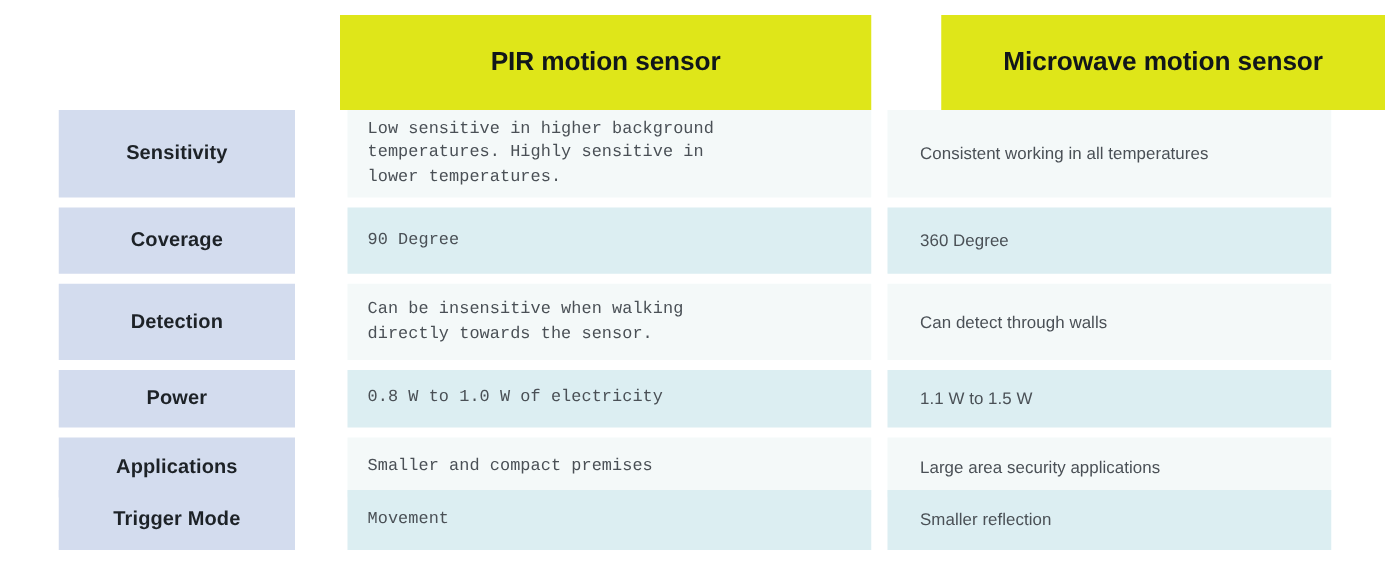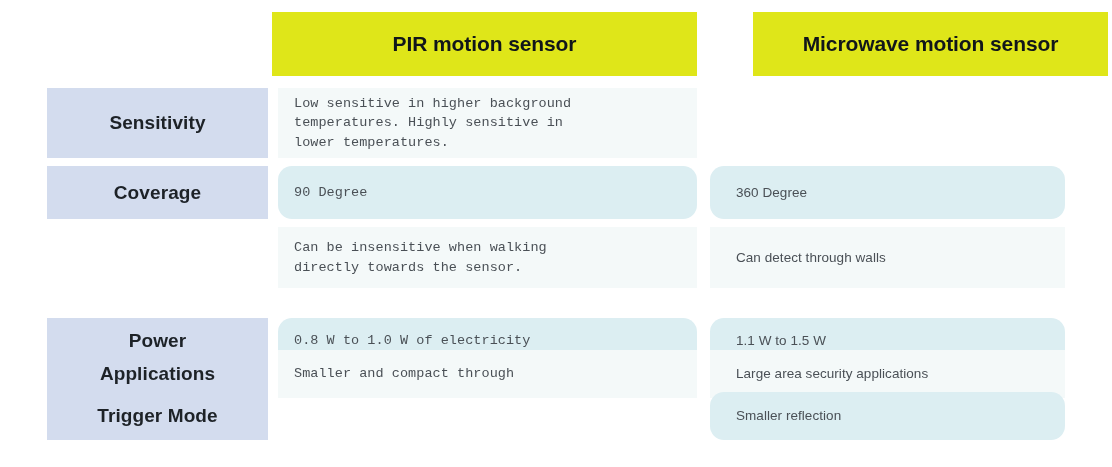--- a/index.html
+++ b/index.html
@@ -32,21 +32,21 @@
   .header-spacer {
     position: absolute;
     left: 47px;
     top: 0;
     width: 221px;
     height: 60px;
   }
   .header-cell {
     position: absolute;
     top: 0;
-    height: 64px;
+    height: 76px;
     background: #dfe619;
     display: flex;
     align-items: center;
     justify-content: center;
     color: #11161a;
     font-size: 21px;
     font-weight: bold;
     letter-spacing: -0.1px;
     box-sizing: border-box;
     padding: 0 10px;
@@ -59,27 +59,27 @@
   .table-row {
     position: absolute;
     left: 0;
     width: 1112px;
   }
 
   .row-label {
     position: absolute;
     left: 47px;
     top: 0;
-    width: 221px;
+    width: 189px;
     height: 100%;
     background: #d3dcee;
     display: flex;
     align-items: center;
     justify-content: center;
-    font-size: 19px;
+    font-size: 16px;
     font-weight: bold;
     color: #1d2227;
     letter-spacing: 0.1px;
     box-sizing: border-box;
     padding: 0 8px;
     text-align: center;
   }
 
   .row-cell {
     position: absolute;
@@ -101,21 +101,21 @@
     font-family: Liberation Mono, monospace;
   }
   .row-cell.col-2 {
     left: 710px;
     width: 355px;
     padding-left: 26px;
     padding-right: 14px;
   }
 
   .tint-a .row-cell { background: #f4f9f9; }
-  .tint-b .row-cell { background: #dceef2; border-radius: 14px; }
+  .tint-b .row-cell { background: #dceef2; }
 
   .cell-text {
     display: block;
     white-space: pre-line;
   }
 </style>
 </head>
 <body>
 
 <div class="comparison-table">
@@ -127,58 +127,65 @@
   </div>
 
   <div id="rows-container">
       <div class="table-row tint-a" style="top: 88px; height: 70px;">
         <div class="row-label">Sensitivity</div>
         <div class="row-cell col-1">
           <span class="cell-text">Low sensitive in higher background
 temperatures. Highly sensitive in
 lower temperatures.</span>
         </div>
+        <div class="row-cell col-2">
+          <span class="cell-text">Consistent working in all temperatures</span>
+        </div>
       </div>
       <div class="table-row tint-b" style="top: 166px; height: 53px; padding-left: 13px;">
         <div class="row-label">Coverage</div>
         <div class="row-cell col-1">
           <span class="cell-text">90 Degree</span>
         </div>
         <div class="row-cell col-2">
           <span class="cell-text">360 Degree</span>
         </div>
       </div>
       <div class="table-row tint-a" style="top: 227px; height: 61px;">
+        <div class="row-label">Detection</div>
         <div class="row-cell col-1">
           <span class="cell-text">Can be insensitive when walking
 directly towards the sensor.</span>
         </div>
         <div class="row-cell col-2">
           <span class="cell-text">Can detect through walls</span>
         </div>
       </div>
-      <div class="table-row tint-b" style="top: 296px; height: 46px; margin-top: 22px;">
+      <div class="table-row tint-b" style="top: 296px; height: 46px;">
         <div class="row-label">Power</div>
         <div class="row-cell col-1">
           <span class="cell-text">0.8 W to 1.0 W of electricity</span>
         </div>
         <div class="row-cell col-2">
           <span class="cell-text">1.1 W to 1.5 W</span>
         </div>
       </div>
       <div class="table-row tint-a" style="top: 350px; height: 48px;">
         <div class="row-label">Applications</div>
         <div class="row-cell col-1">
-          <span class="cell-text">Smaller and compact through</span>
+          <span class="cell-text">Smaller and compact premises</span>
         </div>
         <div class="row-cell col-2">
           <span class="cell-text">Large area security applications</span>
         </div>
       </div>
       <div class="table-row tint-b" style="top: 392px; height: 48px;">
         <div class="row-label">Trigger Mode</div>
+        <div class="row-cell col-1">
+          <span class="cell-text">Movement</span>
+        </div>
         <div class="row-cell col-2">
           <span class="cell-text">Smaller reflection</span>
         </div>
       </div>
     </div>
 
 </div>
 
 </body></html>

